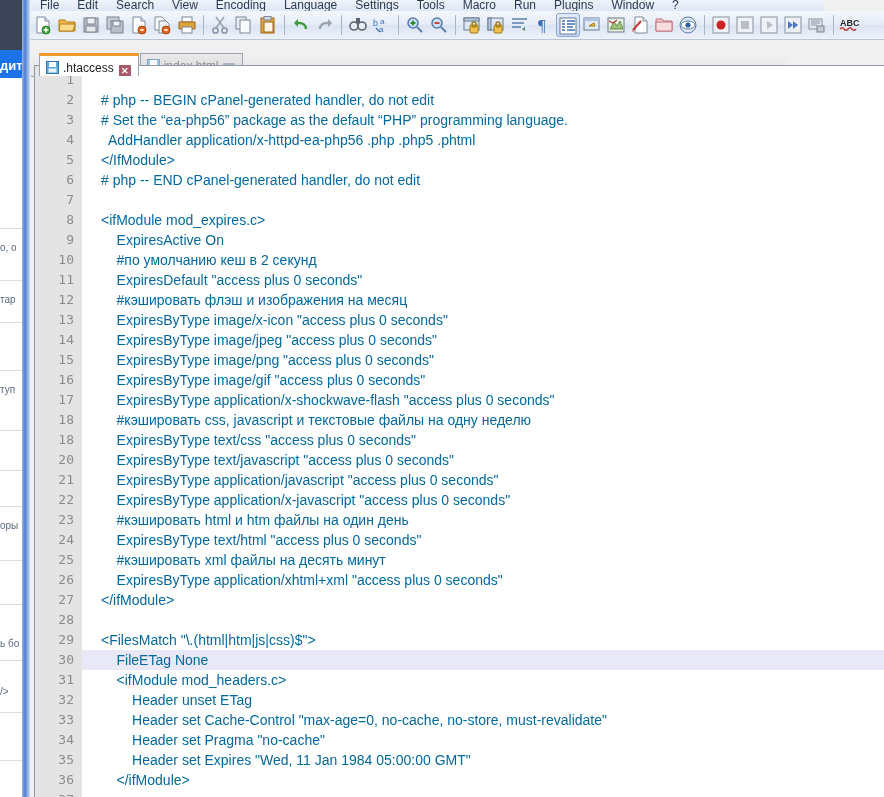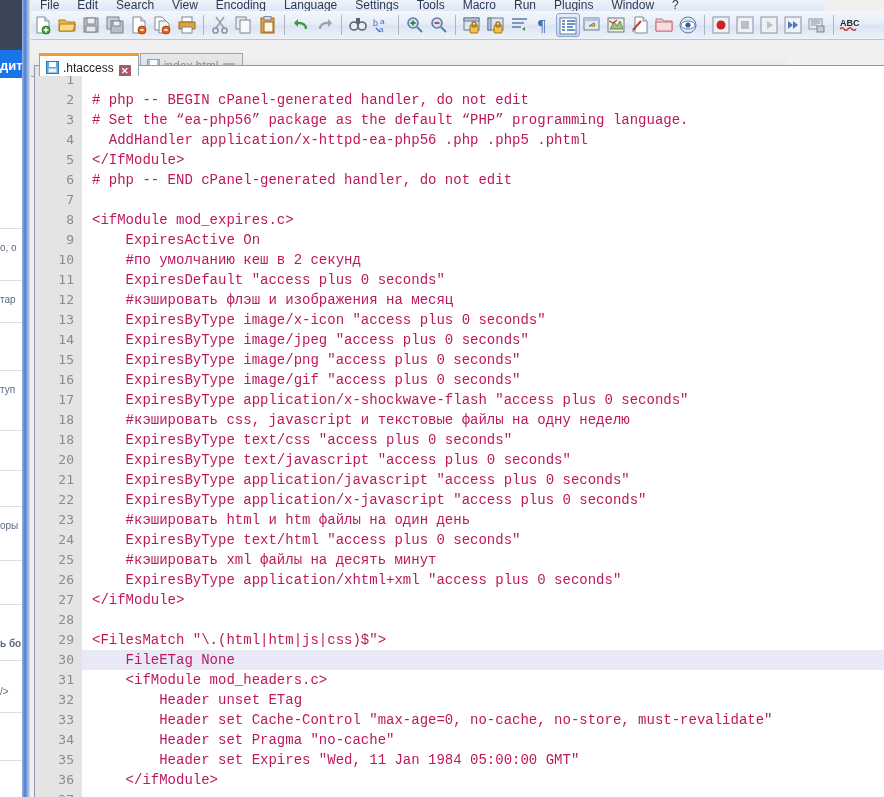--- a/index.html
+++ b/index.html
@@ -224,24 +224,24 @@
     flex: 1 1 auto;
     padding-top: 4px;
     position: relative;
     background: #ffffff;
     overflow: hidden;
   }
   #code .cl {
     height: 20px;
     line-height: 20px;
     white-space: pre;
-    font-family: Liberation Mono, monospace;
+    font-family: Liberation Sans, sans-serif;
     font-size: 14px;
-    color: #be185d;
-    padding-left: 10px;
+    color: #0369a1;
+    padding-left: 19px;
     box-sizing: border-box;
   }
   #code .cl.hl {
     background: #e8e8f6;
   }
 </style>
 </head>
 <body>
 
 <div id="bg-window">
@@ -259,21 +259,21 @@
     <div class="bg-sep" style="top: 760px;"></div>
     <div style="position: absolute; left: 0px; top: 0px; width: 30px; height: 50px; background: rgb(59, 69, 87);"></div>
     <div style="position: absolute; left: 0px; top: 50px; width: 30px; height: 28px; background: rgb(26, 115, 232);"></div>
     <div class="bg-dark-bar" style="top: 18px; height: 16px; line-height: 16px; padding-left: 28px;">ти</div>
     <div class="bg-blue-bar" style="top: 58px; height: 16px; line-height: 16px;">дит</div>
     <div class="bg-row" style="top: 240px; height: 16px; line-height: 16px;">о, о</div>
     <div class="bg-row" style="top: 292px; height: 16px; line-height: 16px;">тар</div>
     <div class="bg-row" style="top: 382px; height: 16px; line-height: 16px;">туп</div>
     <div class="bg-row" style="top: 400px; height: 16px; line-height: 16px; padding-left: 44px;">дня</div>
     <div class="bg-row" style="top: 518px; height: 16px; line-height: 16px;">оры</div>
-    <div class="bg-row" style="top: 636px; height: 16px; line-height: 16px; font-weight: bold;">ь бо</div>
+    <div class="bg-row" style="top: 636px; height: 16px; line-height: 16px;">ь бо</div>
     <div class="bg-row" style="top: 684px; height: 16px; line-height: 16px;">/&gt;</div>
   </div>
 
 <div id="npp">
 
   <div id="menubar"><span class="mi">File</span><span class="mi">Edit</span><span class="mi">Search</span><span class="mi">View</span><span class="mi">Encoding</span><span class="mi">Language</span><span class="mi">Settings</span><span class="mi">Tools</span><span class="mi">Macro</span><span class="mi">Run</span><span class="mi">Plugins</span><span class="mi">Window</span><span class="mi">?</span></div>
 
   <div id="toolbar"><span class="tb-btn" title="New"><svg width="20" height="20" viewBox="0 0 20 20">
           <path d="M4 2h8l4 4v12H4z" fill="#fff" stroke="#7d8899"></path>
           <path d="M12 2v4h4" fill="#dfe6f0" stroke="#7d8899"></path>

